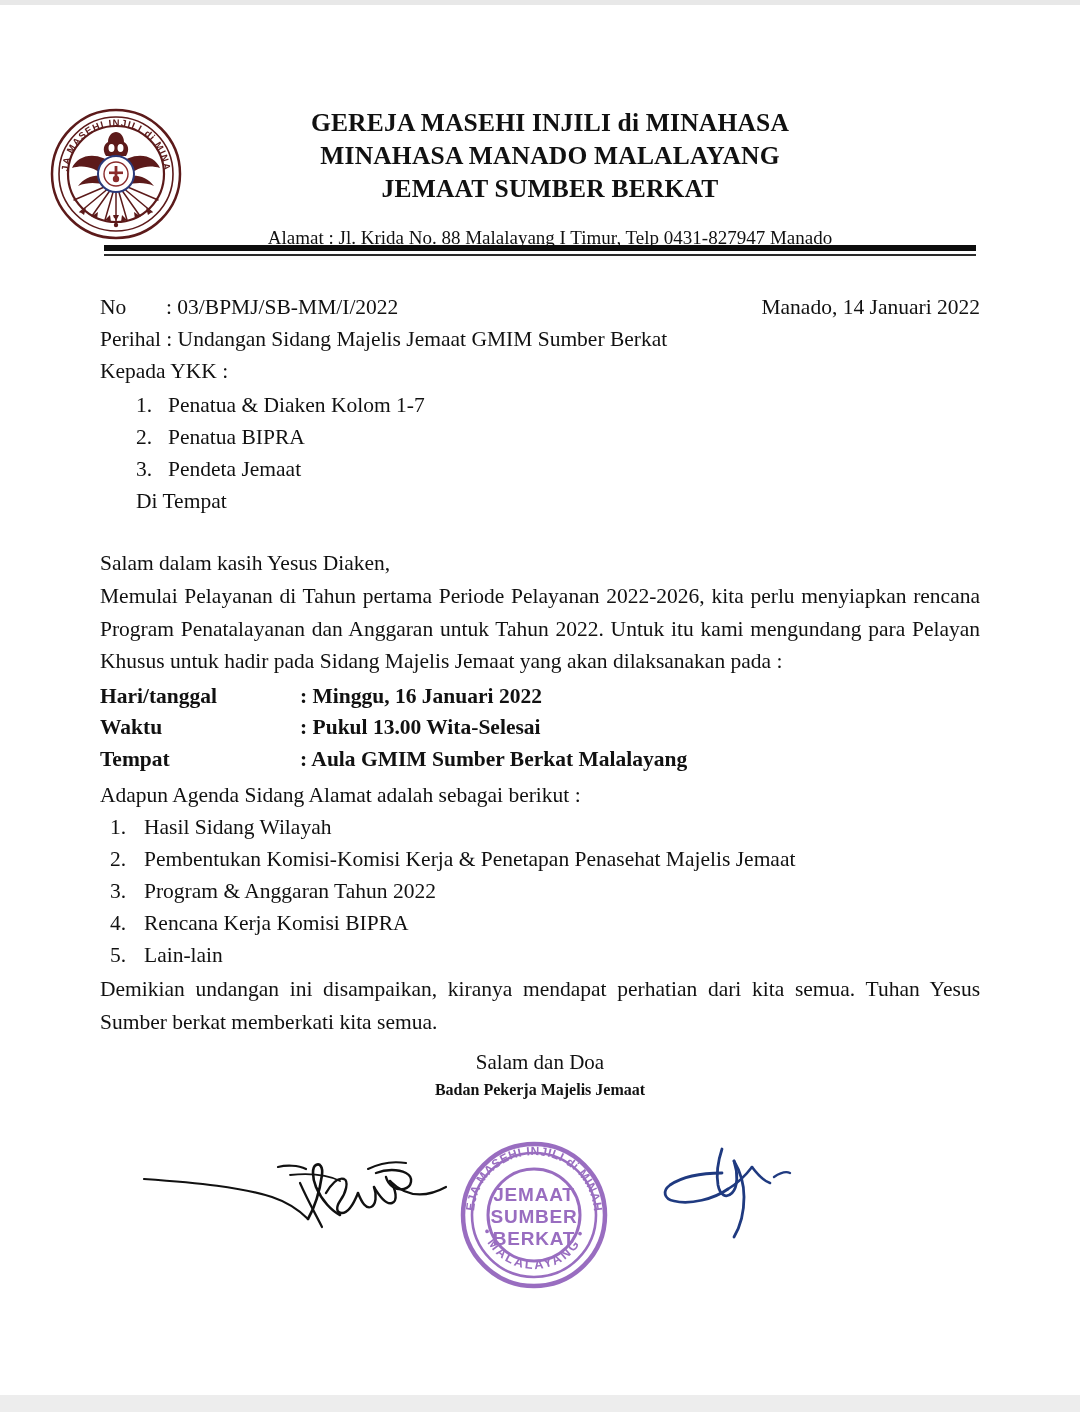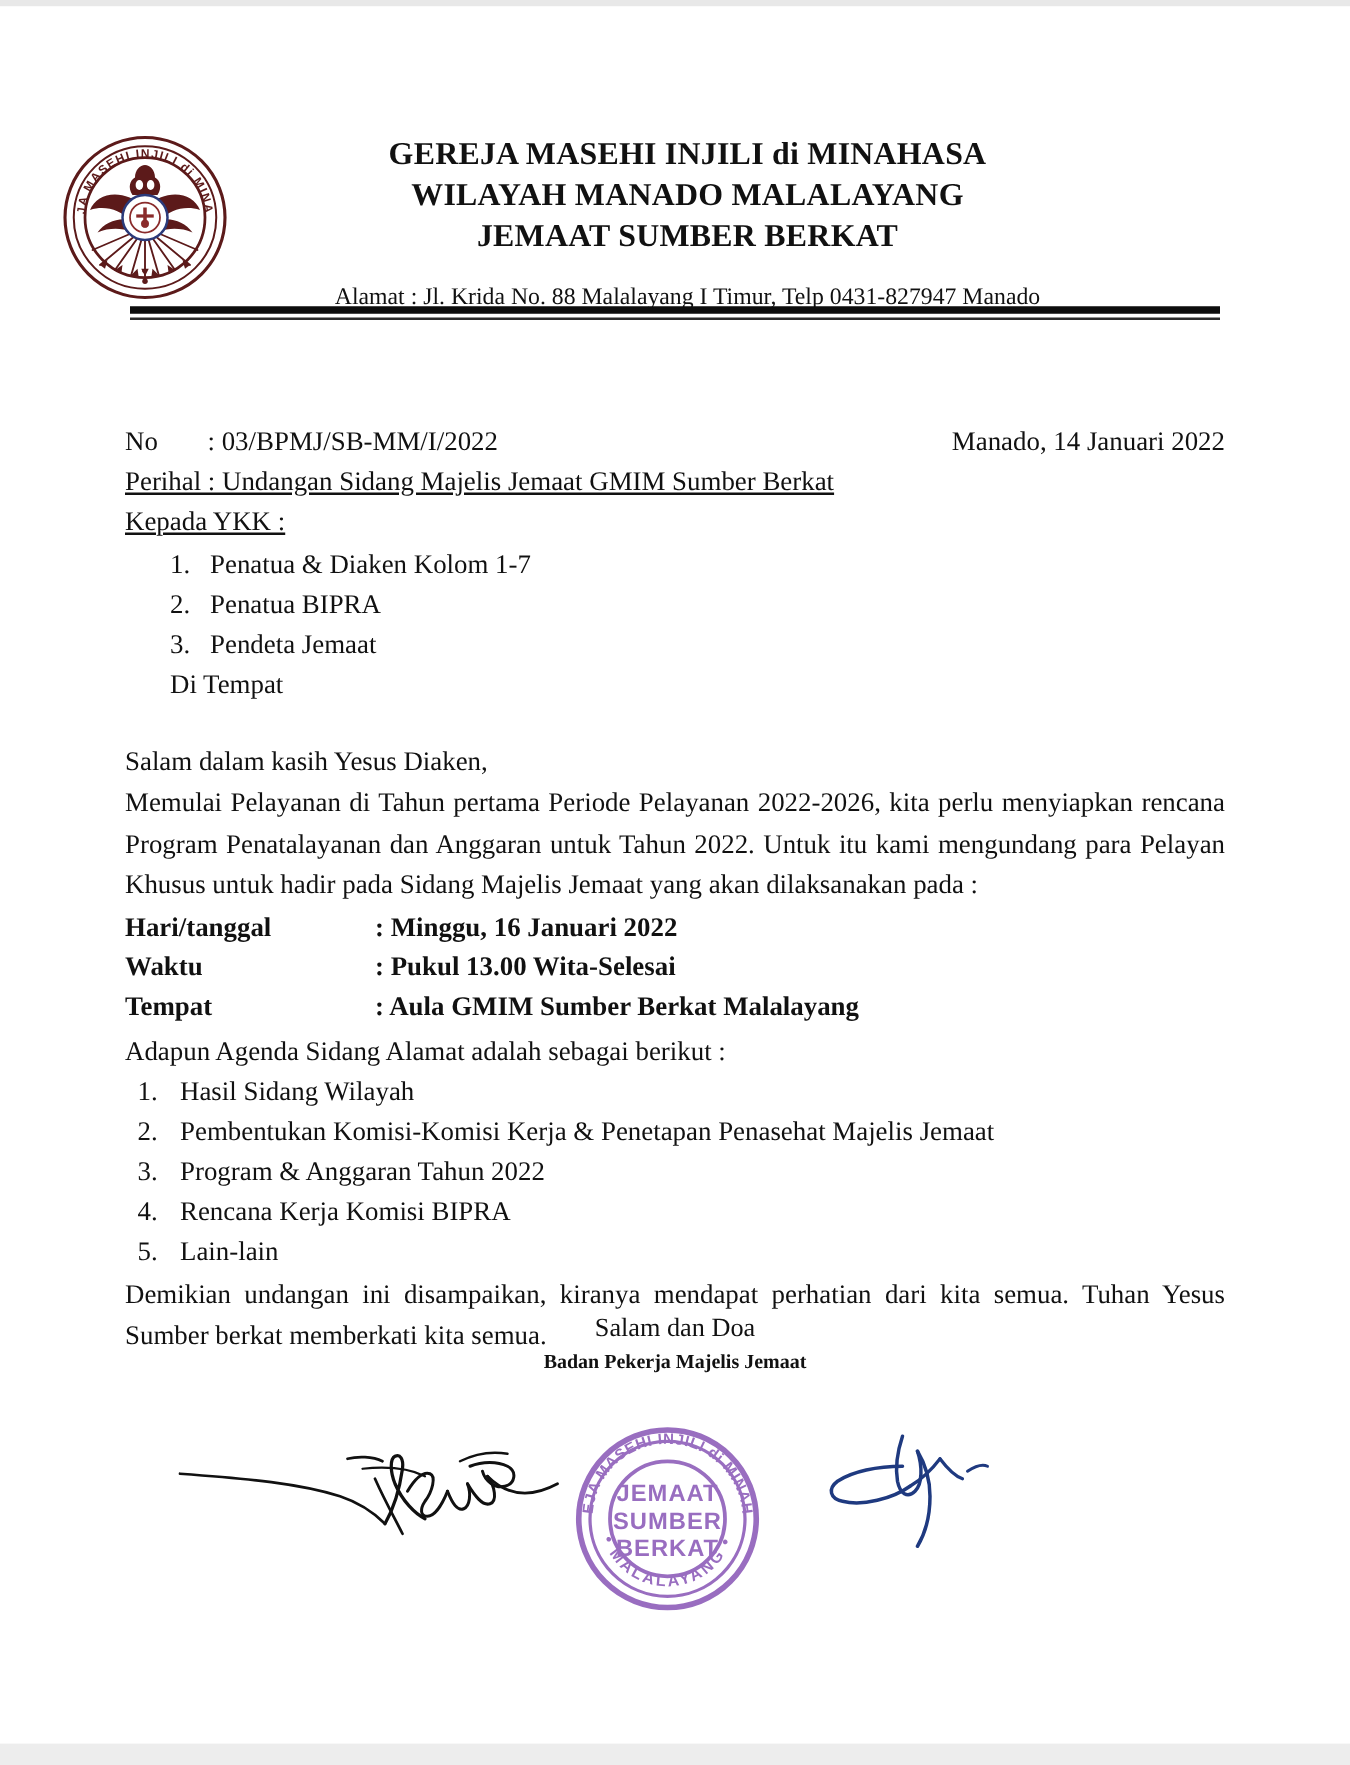--- a/index.html
+++ b/index.html
@@ -107,23 +107,23 @@
     font-size: 21.5px;
     line-height: 1.49;
   }
 
   .ref-row {
     display: flex;
     justify-content: space-between;
     align-items: baseline;
     white-space: nowrap;
   }
-  .ref-no { display: flex; margin-top: 46px; }
+  .ref-no { display: flex; }
   .ref-no .lbl { display: inline-block; width: 66px; }
-  .ref-line { white-space: nowrap; text-decoration: underline; }
+  .ref-line { white-space: nowrap; }
 
   .recipients {
     list-style: none;
     margin: 0;
     padding: 0;
     margin-top: 2px;
   }
   .recipients li {
     display: flex;
     padding-left: 36px;
@@ -297,21 +297,21 @@
           <circle cx="66" cy="66" r="18" fill="#ffffff" stroke="#2b3a7a" stroke-width="2"></circle>
           <circle cx="66" cy="66" r="12" fill="#ffffff" stroke="#8a2b2b" stroke-width="1.4"></circle>
           <rect x="64.6" y="58" width="2.8" height="16" fill="#8a2b2b"></rect>
           <rect x="59" y="63.5" width="14" height="2.6" fill="#8a2b2b"></rect>
           <circle cx="66" cy="71" r="3.2" fill="#8a2b2b"></circle>
         </svg>
       </div>
     </div>
     <div class="head-text">
       <div class="head-line">GEREJA MASEHI INJILI di MINAHASA</div>
-      <div class="head-line">WILAYAH MANADO MALALAYANG</div>
+      <div class="head-line">MINAHASA MANADO MALALAYANG</div>
       <div class="head-line">JEMAAT SUMBER BERKAT</div>
       <div class="head-addr">Alamat : Jl. Krida  No. 88 Malalayang I Timur, Telp 0431-827947 Manado</div>
     </div>
   </div>
 
   <div class="rule-wrap">
     <div class="rule-thick"></div>
     <div class="rule-thin"></div>
   </div>
 

